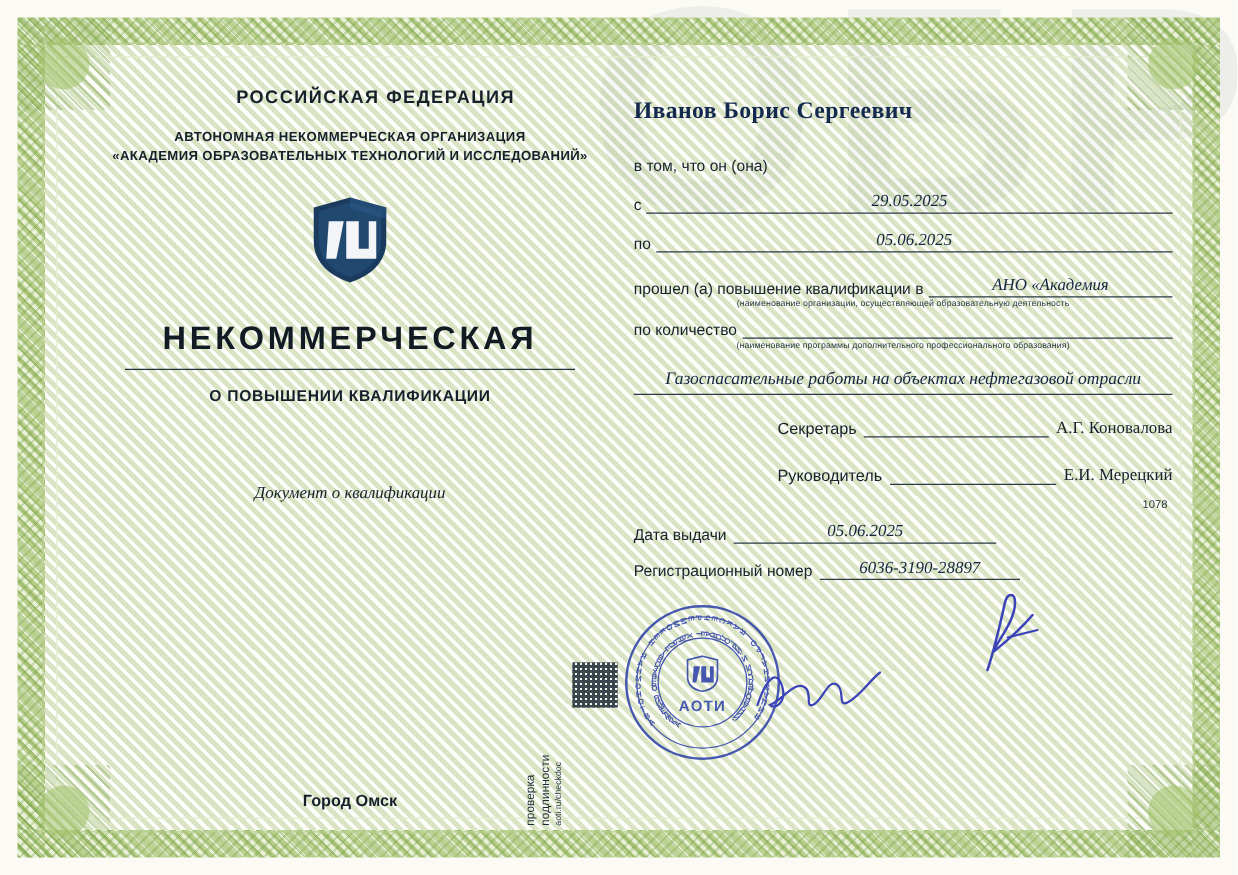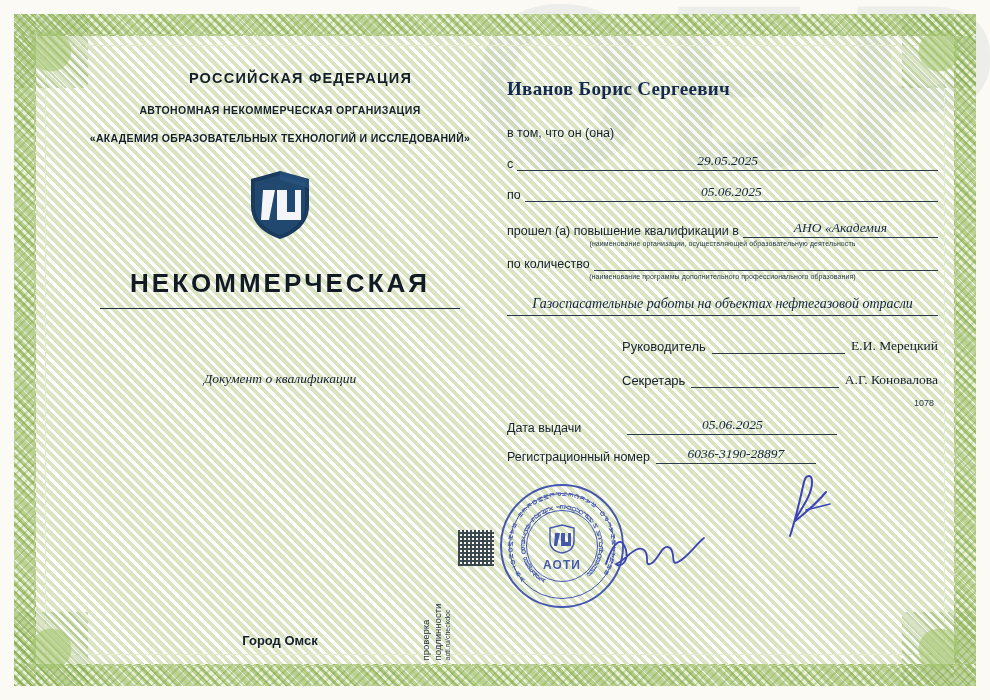--- a/index.html
+++ b/index.html
@@ -119,21 +119,21 @@
     padding-left: 41px;
   }
   .org-line1 {
     margin-top: 18px;
     font-size: 10.5px;
     font-weight: bold;
     letter-spacing: .4px;
     color: #15202b;
   }
   .org-line2 {
-    margin-top: 16px;
+    margin-top: 3px;
     font-size: 10.5px;
     font-weight: bold;
     letter-spacing: .3px;
     color: #15202b;
   }
 
   .logo {
     margin: 26px auto 0;
     width: 62px; height: 70px;
     position: relative;
@@ -439,20 +439,21 @@
           <path d="M31 5 L56 12 L56 36 C56 51 44 60 31 65 C18 60 6 51 6 36 L6 12 Z" fill="#21486f"></path>
           <path d="M14 20 L26 20 L20 50 L12 50 Z" fill="#ffffff" opacity="0.95"></path>
           <path d="M28 20 L38 20 L38 42 L46 42 L46 20 L52 20 L52 50 L28 50 Z" fill="#ffffff" opacity="0.95"></path>
           <path d="M31 1 L60 9 L60 18 L31 10 Z" fill="#2b5c8c" opacity="0.5"></path>
         </svg>
       </div>
 
       <div class="udo-wrap">
         <div class="udo-title">НЕКОММЕРЧЕСКАЯ</div>
         <div class="udo-rule"></div>
+        <div class="udo-sub">О ПОВЫШЕНИИ КВАЛИФИКАЦИИ</div>
       </div>
 
       <div class="doc-kind">Документ о квалификации</div>
     </div>
 
     <div class="city">Город Омск</div>
 
     <div class="right-col">
 
       <div class="name">Иванов Борис Сергеевич</div>
@@ -484,35 +485,35 @@
 
       <div class="r-row" style="margin-top:6px;">
         <div class="lbl">по количество</div>
         <div class="fill"></div>
       </div>
       <div class="caption">(наименование программы дополнительного профессионального образования)</div>
 
       <div class="prog-name">Газоспасательные работы на объектах нефтегазовой отрасли</div>
 
 
+      <div class="sign-row" style="margin-top:18px;">
+        <div class="slbl">Секретарь</div>
+        <div class="sfill"></div>
+        <div class="sname">А.Г. Коновалова</div>
+      </div>
+
       <div class="sign-row">
         <div class="slbl">Руководитель</div>
         <div class="sfill"></div>
         <div class="sname">Е.И. Мерецкий</div>
       </div>
 
-      <div class="sign-row" style="margin-top:18px;">
-        <div class="slbl">Секретарь</div>
-        <div class="sfill"></div>
-        <div class="sname">А.Г. Коновалова</div>
-      </div>
-
       <div class="docnum">1078</div>
 
-      <div class="bottom-row" style="margin-top:10px;gap:40px;">
+      <div class="bottom-row" style="margin-top:10px;">
         <div class="blbl">Дата выдачи</div>
         <div class="bfill">
           <div class="bval">05.06.2025</div>
         </div>
       </div>
 
       <div class="bottom-row" style="margin-top:12px;">
         <div class="blbl">Регистрационный номер</div>
         <div class="bfill" style="width:160px;">
           <div class="bval">6036-3190-28897</div>

